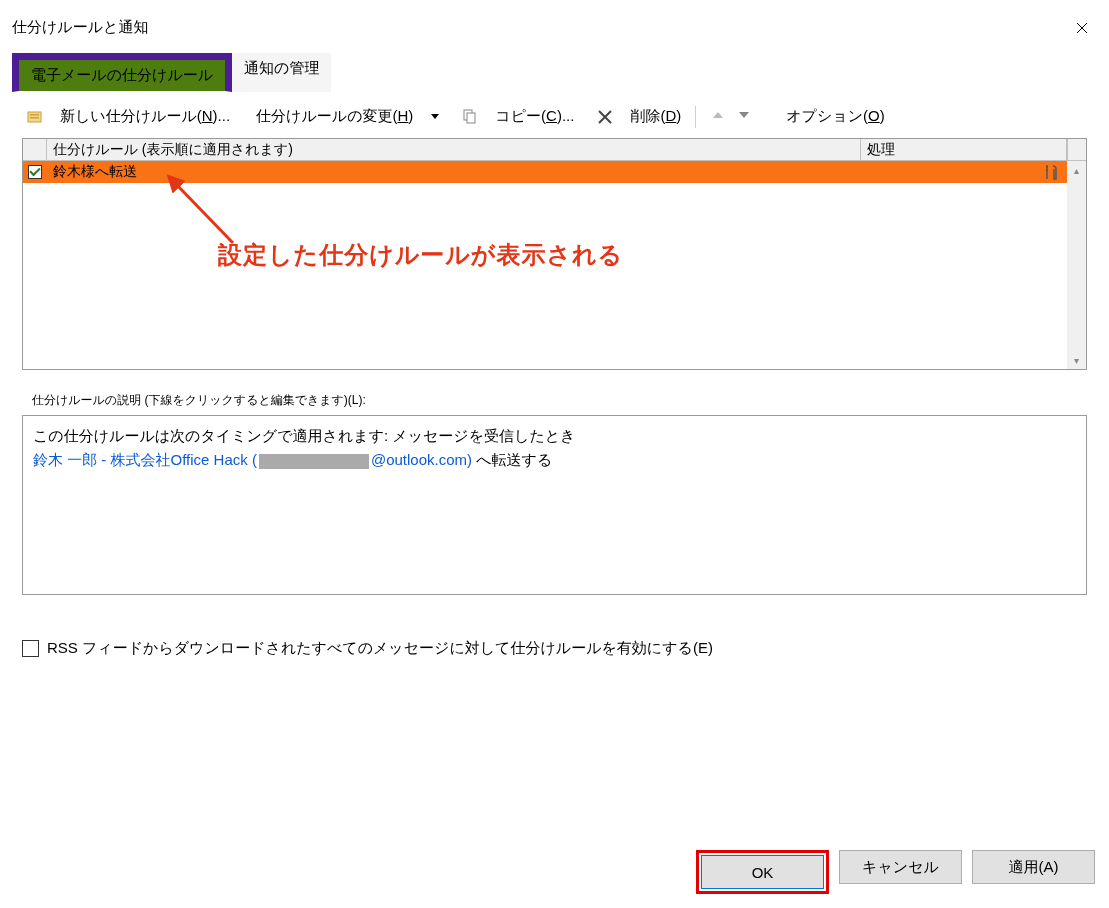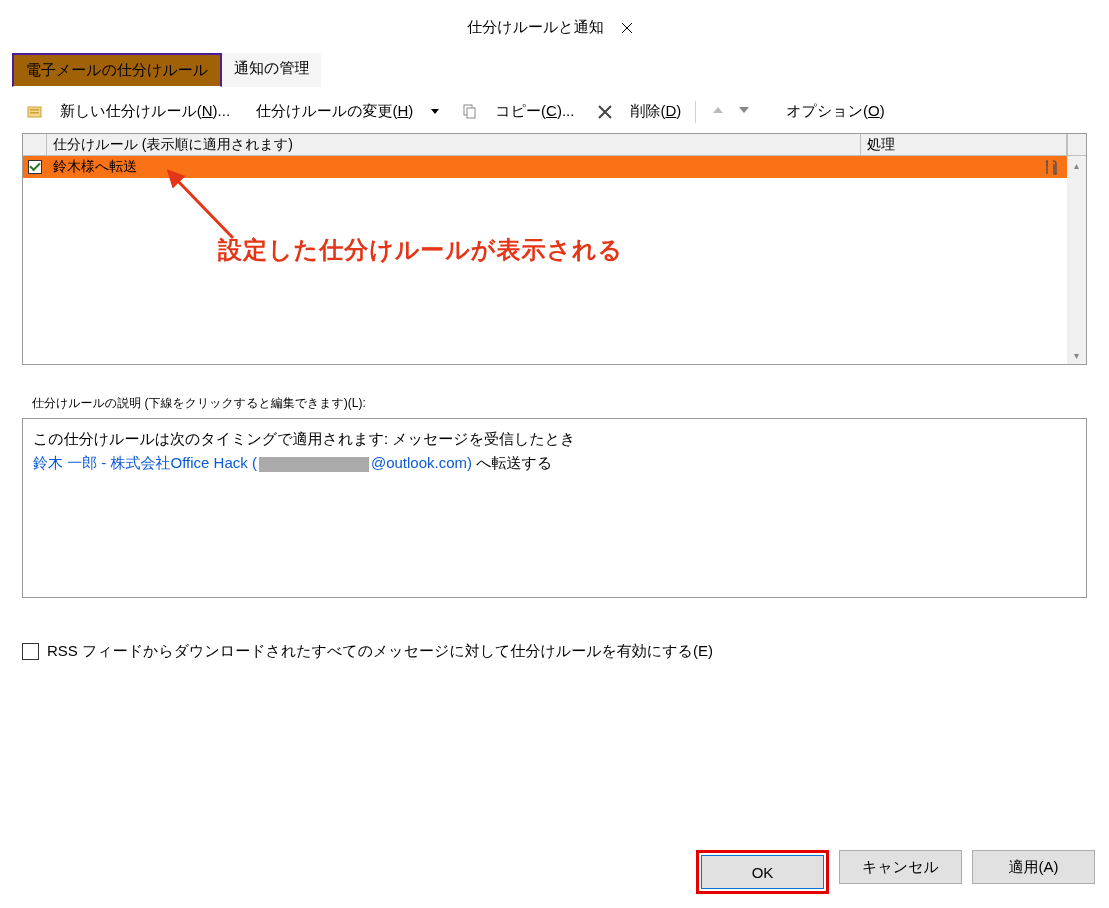--- a/index.html
+++ b/index.html
@@ -16,42 +16,42 @@
     background: #ffffff;
     display: flex;
     flex-direction: column;
     position: relative;
   }
   .titlebar {
     height: 42px;
     display: flex;
     align-items: center;
     padding: 13px 4px 0 12px;
-    justify-content: center;
+    justify-content: space-between;
   }
   .titlebar .title { font-size: 15px; }
   .close-btn {
     width: 46px;
     height: 32px;
     display: flex;
     align-items: center;
     justify-content: center;
     font-size: 16px;
     cursor: pointer;
   }
   .close-btn svg { width: 12px; height: 12px; }
   .tabrow {
     padding: 10px 12px 0 12px;
     display: flex;
     border-bottom: 0;
   }
   .tab {
     padding: 6px 12px 6px 12px;
-    border: 2px solid #4c1d95;
-    background: #a16207;
+    border: 7px solid #4c1d95;
+    background: #4d7c0f;
     font-size: 15px;
     position: relative;
     cursor: pointer;
   }
   .tab.active {
     border-bottom: 1px solid #ffffff;
     z-index: 2;
     top: 1px;
   }
   .tab.inactive {
@@ -97,21 +97,21 @@
     background: #d0d0d0;
     margin: 0 8px;
   }
   .arrow-btn {
     color: #a0a0a0;
     font-size: 12px;
     padding: 0 6px;
     cursor: pointer;
   }
   .grid-wrap {
-    margin: 4px 22px 8px 22px;
+    margin: 4px 22px 0 22px;
     border: 1px solid #9a9a9a;
     height: 232px;
     position: relative;
     display: flex;
     flex-direction: column;
   }
   .grid-header {
     display: flex;
     background: #f0f0f0;
     border-bottom: 1px solid #c0c0c0;

